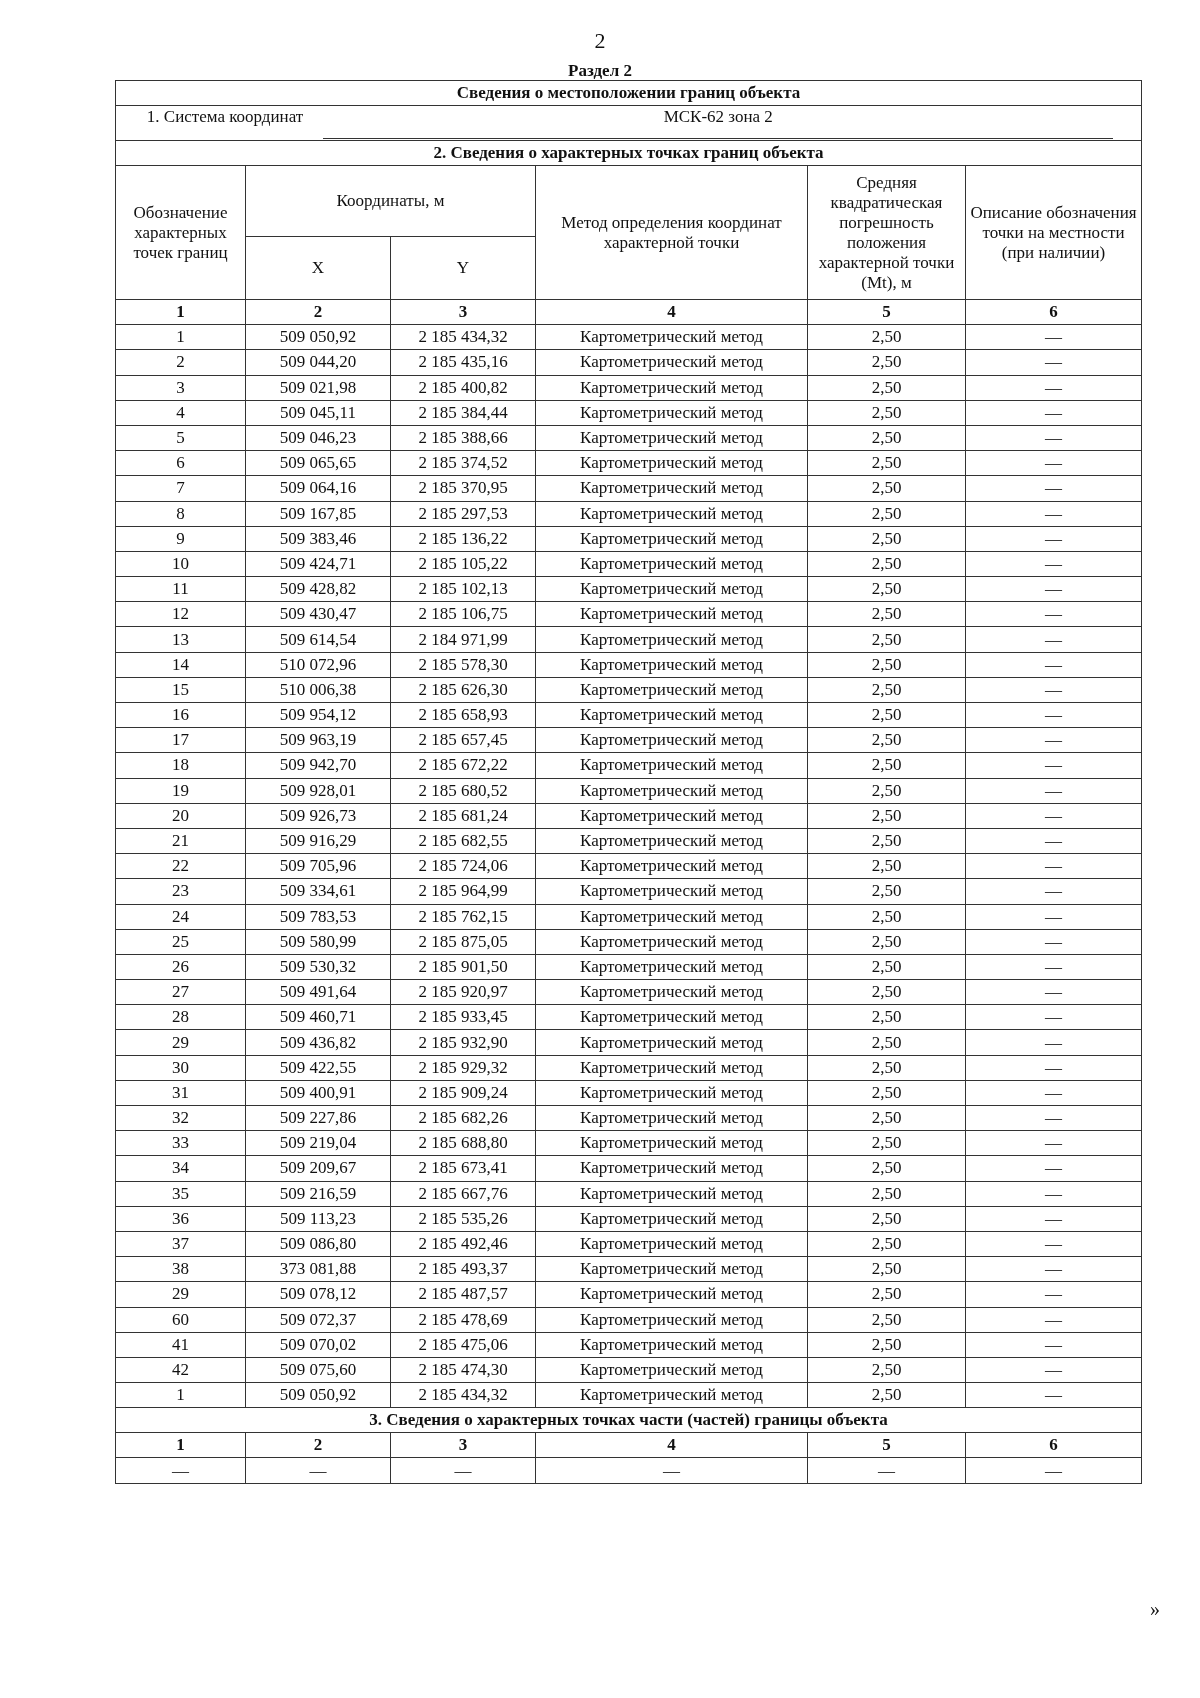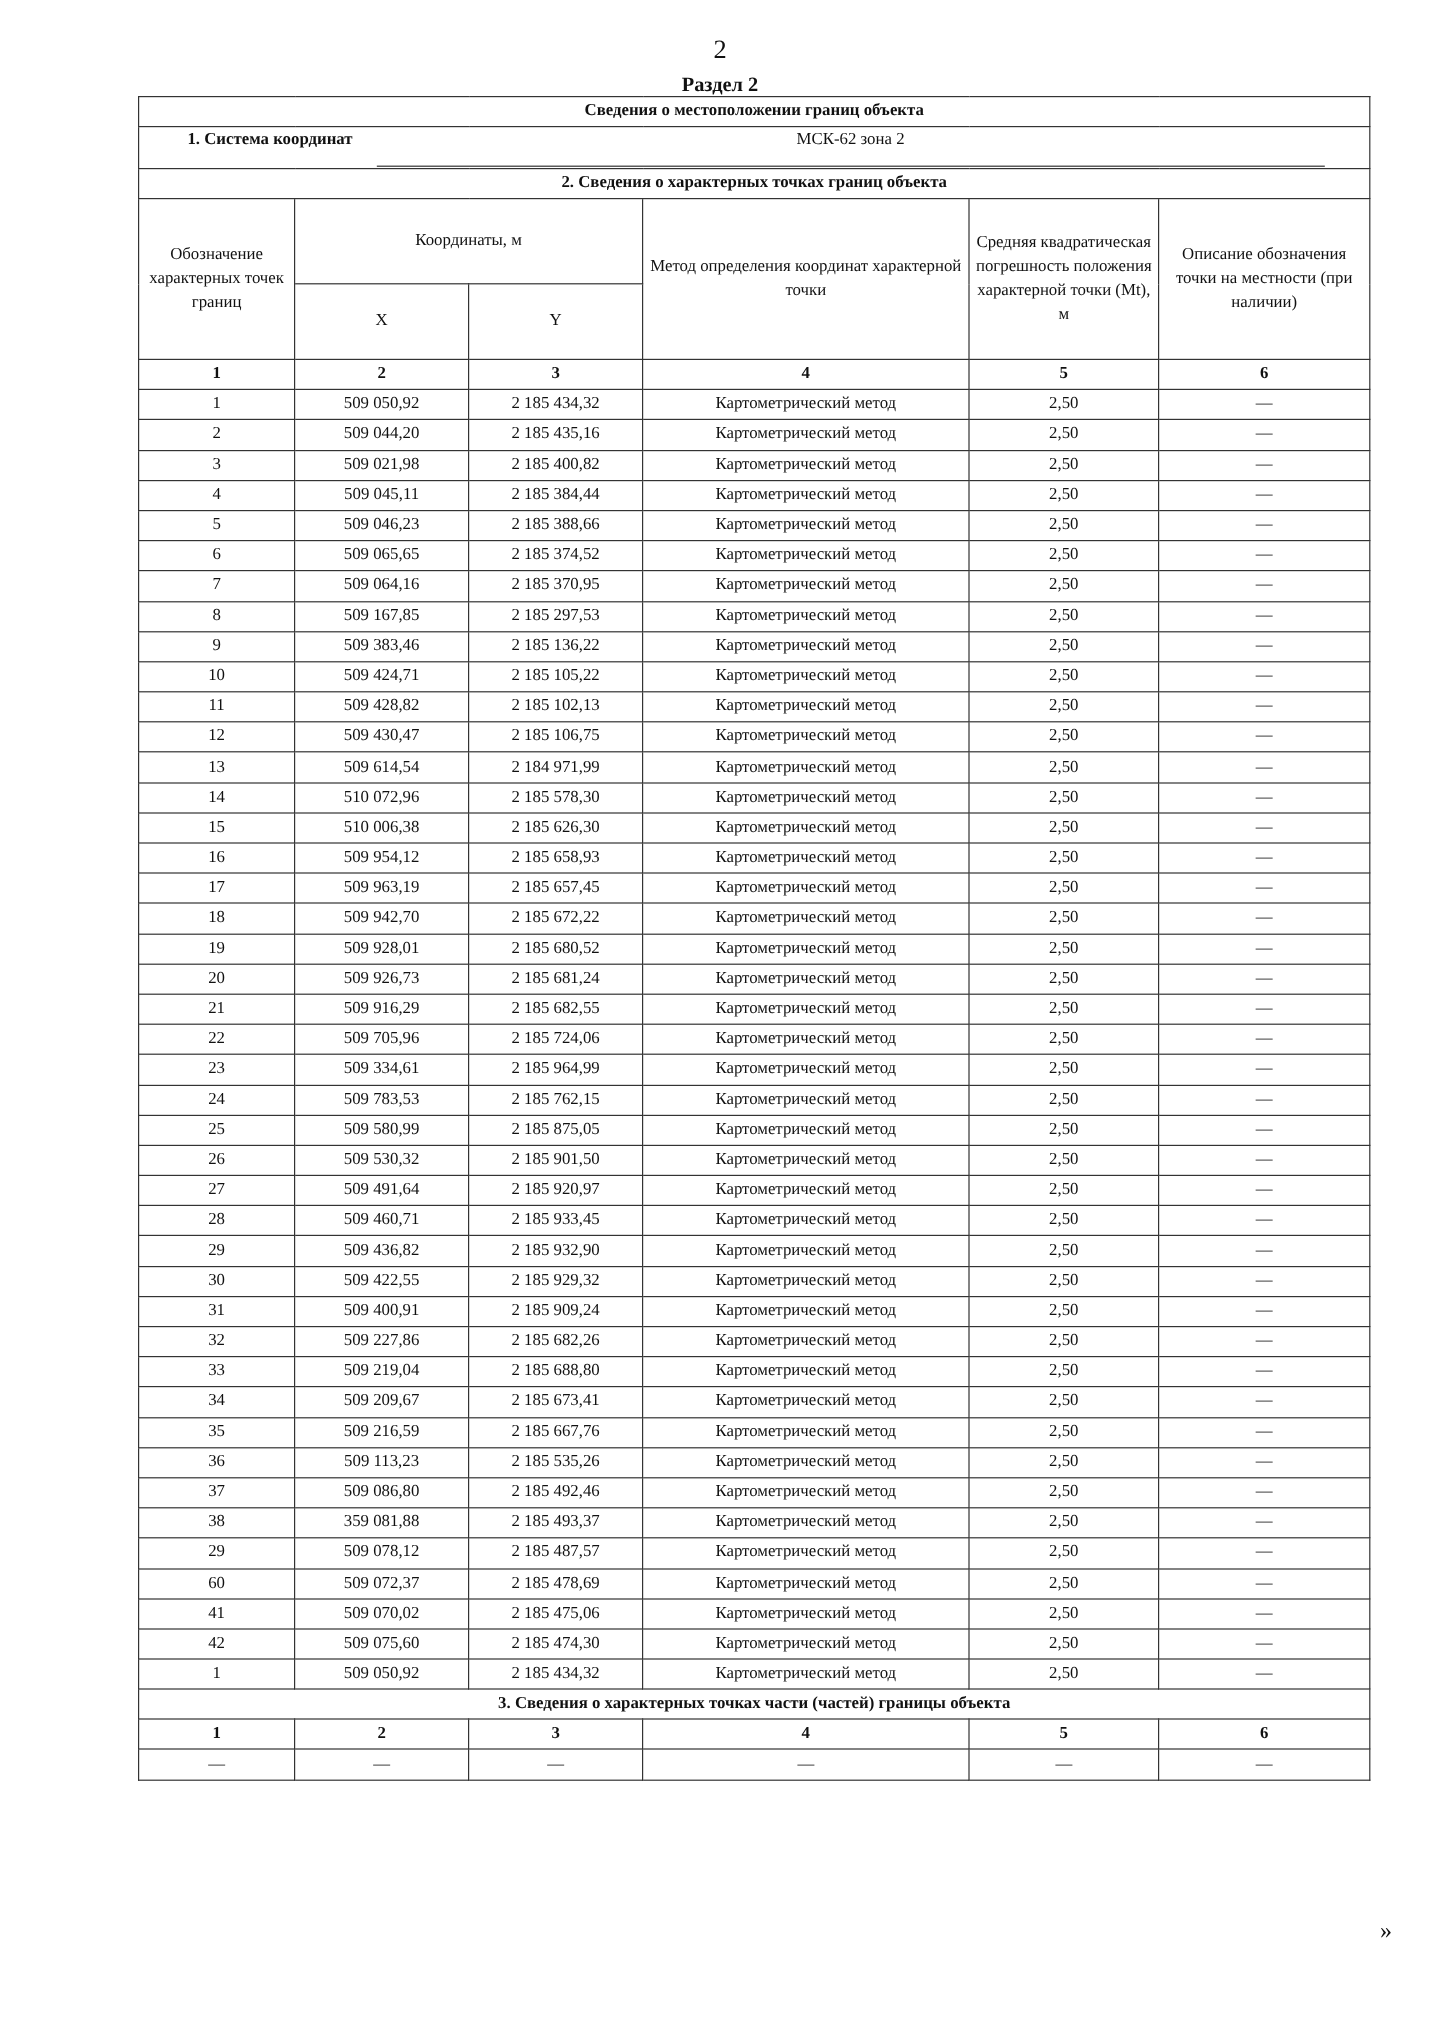--- a/index.html
+++ b/index.html
@@ -5,31 +5,31 @@
   html, body { margin: 0; padding: 0; background: #ffffff; }
   body {
     width: 1200px; height: 1698px; position: relative; overflow: hidden;
     font-family: "Liberation Serif", "DejaVu Serif", serif; color: #111;
   }
   .page-num { position: absolute; top: 28px; left: 0; width: 1200px; text-align: center; font-size: 22px; }
   .section-title { position: absolute; top: 61px; left: 0; width: 1200px; text-align: center; font-size: 17px; font-weight: bold; }
   .quote-mark { position: absolute; top: 1598px; left: 1150px; font-size: 20px; }
   table.doc {
     position: absolute; left: 115px; top: 80px; width: 1026px;
-    border-collapse: collapse; table-layout: fixed; font-size: 14px;
+    border-collapse: collapse; table-layout: fixed; font-size: 17px;
   }
   table.doc td, table.doc th {
     border: 1.5px solid #333; padding: 0 3px; text-align: center; vertical-align: middle;
     font-weight: normal; line-height: 20px;
   }
   .bold { font-weight: bold !important; }
   .row-h { height: 25.2px; }
   .hdr-main { height: 25px; }
   .sys-row td { text-align: left; height: 34px; }
-  .sys-label { font-weight: bold; padding-left: 3px; }
+  .sys-label { font-weight: normal; padding-left: 3px; }
   .sys-value { display: inline-block; margin-left: 20px; width: 790px; border-bottom: 1.5px solid #333; padding-bottom: 11px; }
   .thick-top td { border-top: 3px solid #111; }
   .col-head th { font-weight: bold; line-height: 22px; }
 </style>
 </head>
 <body>
 
 <div class="page-num">2</div>
 <div class="section-title">Раздел 2</div>
 
@@ -364,21 +364,21 @@
       <tr class="row-h">
         <td>37</td>
         <td>509 086,80</td>
         <td>2 185 492,46</td>
         <td>Картометрический метод</td>
         <td>2,50</td>
         <td>—</td>
       </tr>
       <tr class="row-h">
         <td>38</td>
-        <td>359 081,88</td>
+        <td>373 081,88</td>
         <td>2 185 493,37</td>
         <td>Картометрический метод</td>
         <td>2,50</td>
         <td>—</td>
       </tr>
       <tr class="row-h">
         <td>29</td>
         <td>509 078,12</td>
         <td>2 185 487,57</td>
         <td>Картометрический метод</td>

